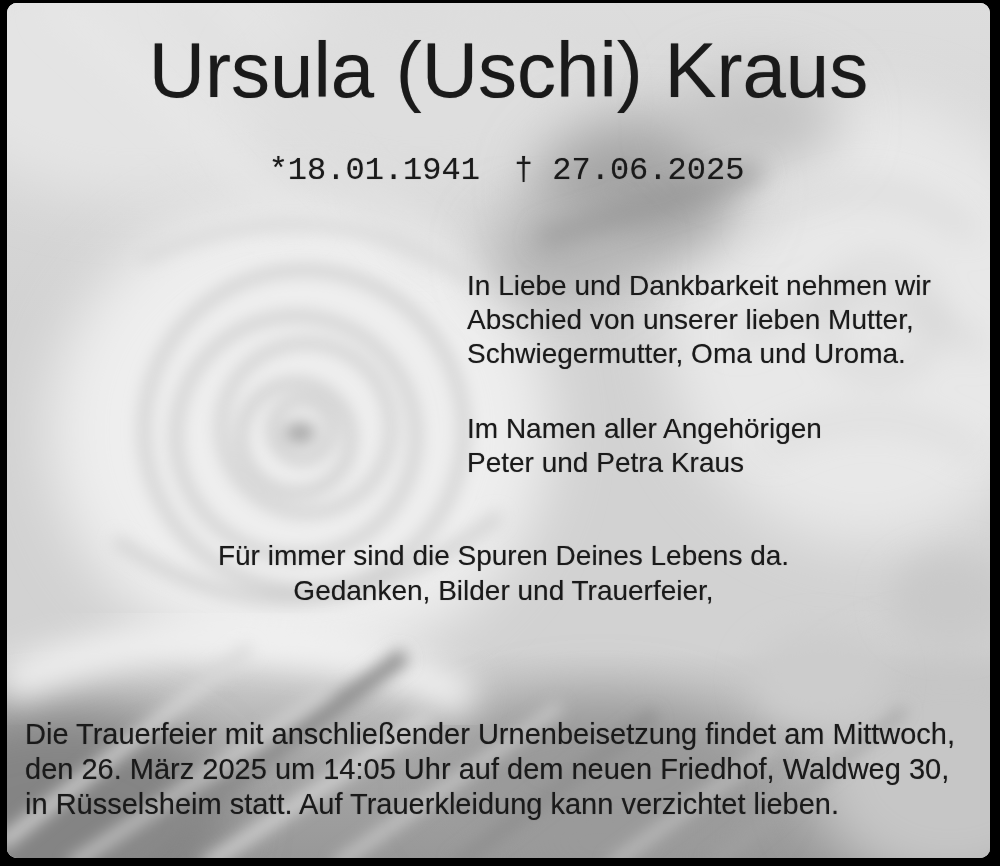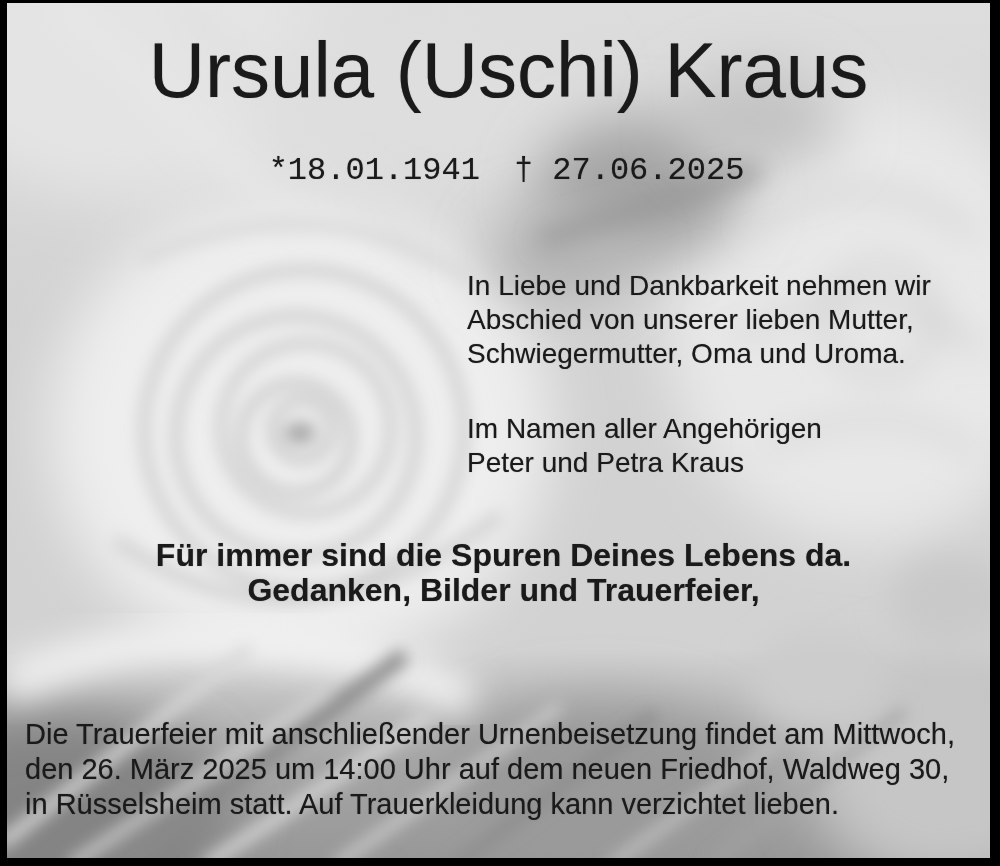--- a/index.html
+++ b/index.html
@@ -5,21 +5,21 @@
   html,body{margin:0;padding:0;background:#222;}
   .page{
     position:relative;
     width:1000px;height:866px;
     background:#000;
     overflow:hidden;
     font-family:"Liberation Sans", sans-serif;
   }
   .inner{
     position:absolute;left:7px;top:3px;width:983px;height:855px;
-    overflow:hidden;background:#d0d0d0;
+    overflow:hidden;background:#d0d0d0;border-radius:10px;
   }
   .bg{position:absolute;left:0;top:0;width:983px;height:855px;display:block;}
   .txt{
     position:absolute;
     color:#1a1a1a;
     text-shadow:0 0 1px rgba(25,25,25,0.45);
     white-space:nowrap;
   }
   .title{
     top:24px;left:0;width:100%;
@@ -30,22 +30,22 @@
   .dates{
     top:150px;left:0;width:100%;
     display:flex;justify-content:center;gap:34px;
     font-size:32px;line-height:1.15;
     padding-left:16px;box-sizing:border-box;font-family:Liberation Mono, monospace;
   }
   .tribute{left:460px;top:266px;font-size:28px;line-height:34px;}
   .family{left:460px;top:409px;font-size:28px;line-height:34px;}
   .verse{
     top:535px;left:0;width:100%;
-    text-align:center;font-size:32px;line-height:35px;
-    padding-left:10px;box-sizing:border-box;font-weight:bold;
+    text-align:center;font-size:28px;line-height:35px;
+    padding-left:10px;box-sizing:border-box;
   }
   .funeral{left:18px;top:714px;font-size:29px;line-height:35px;}
 </style>
 </head>
 <body>
 
 <div class="page">
   <div class="inner">
 
     <svg class="bg" viewBox="7 3 983 855" preserveAspectRatio="none" aria-hidden="true">
@@ -145,18 +145,18 @@
       <div>Schwiegermutter, Oma und Uroma.</div>
     </div>
 
     <div class="txt verse">
       <div>Für immer sind die Spuren Deines Lebens da.</div>
       <div>Gedanken, Bilder und Trauerfeier,</div>
     </div>
 
     <div class="txt funeral">
       <div>Die Trauerfeier mit anschließender Urnenbeisetzung findet am Mittwoch,</div>
-      <div>den 26. März 2025 um 14:00 Uhr auf dem neuen Friedhof, Waldweg 30,</div>
+      <div>den 26. März 2025 um 14:05 Uhr auf dem neuen Friedhof, Waldweg 30,</div>
       <div>in Rüsselsheim statt. Auf Trauerkleidung kann verzichtet lieben.</div>
     </div>
 
   </div>
 </div>
 
 </body></html>

